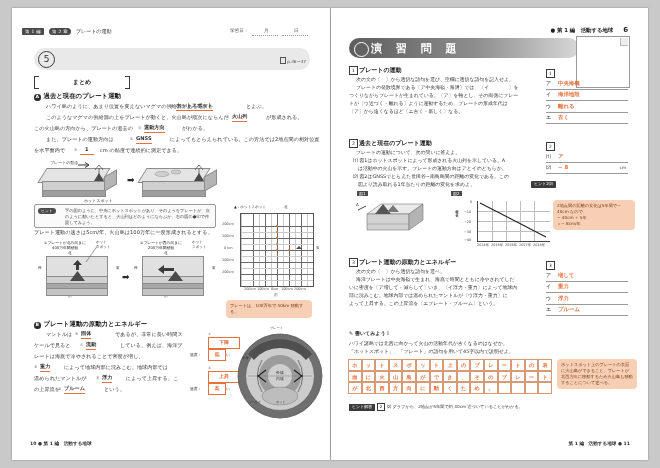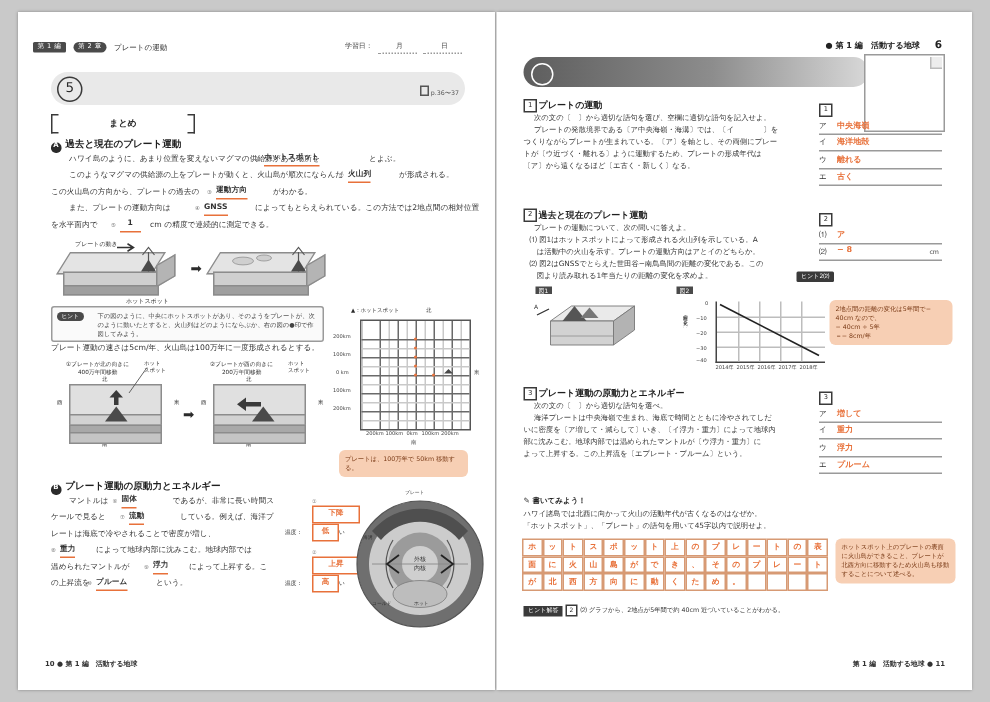--- a/index.html
+++ b/index.html
@@ -368,20 +368,21 @@
 
   <div class="sheet" id="right-page">
 
     <div class="rhead">
       <span>● 第 1 編　活動する地球</span>
       <span style="margin-left:8px;font-size:7px;">6</span>
     </div>
 
     <div class="exambar"></div>
     <div class="examicon"></div>
+    <div class="examttl">演 習 問 題</div>
     <div class="notecard">
         <div class="fold"></div>
       </div>
 
     <div class="qnum" style="left:18px;top:58px;">1</div>
     <div class="qttl" style="left:28px;top:58px;">プレートの運動</div>
     <div class="qbody" style="left:25px;top:68px;">次の文の〔　〕から適切な語句を選び、空欄に適切な語句を記入せよ。</div>
     <div class="qbody" style="left:25px;top:76px;">プレートの発散境界である〔ア中央海嶺・海溝〕では、〔イ　　　　〕を</div>
     <div class="qbody" style="left:18px;top:84px;">つくりながらプレートが生まれている。〔ア〕を軸とし、その両側にプレー</div>
     <div class="qbody" style="left:18px;top:92px;">トが〔ウ近づく・離れる〕ように運動するため、プレートの形成年代は</div>

